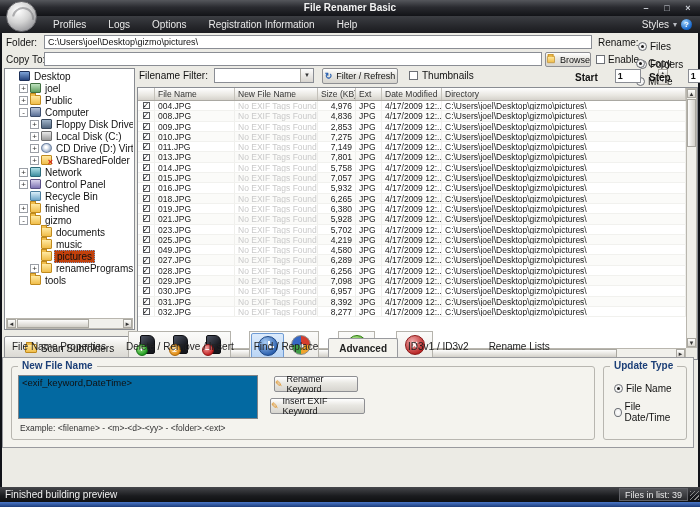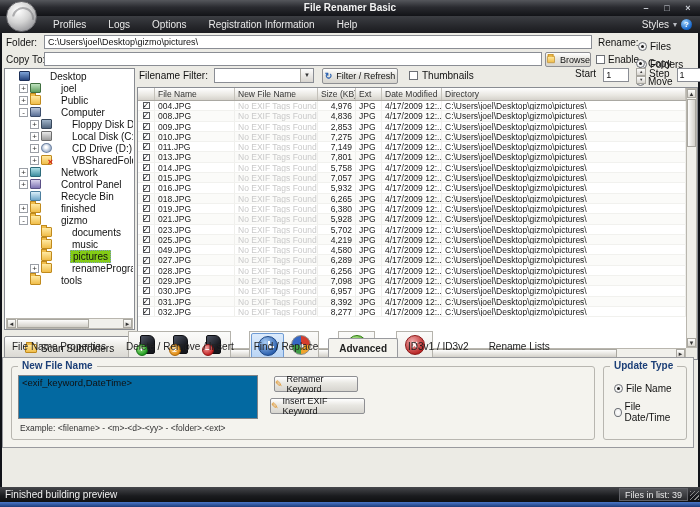--- a/index.html
+++ b/index.html
@@ -45,22 +45,22 @@
   .mini-folder::before { content:""; position:absolute; left:0; top:-3px; width:5px; height:2px; background:#f0bd4a; border:1px solid #c08a1d; border-bottom:none; }
 
   
   .tree-panel { position:absolute; left:2px; top:35px; width:131px; height:262px; background:#fff;
     border:1px solid #898c92; overflow:hidden; }
   .tree-rows { position:absolute; inset:1px 1px 12px 1px; overflow:hidden; }
   .tree-row { height:12px; display:flex; align-items:center; white-space:nowrap; }
   .expander { width:9px; height:9px; border:1px solid #9b9fa6; background:#fff; color:#333;
     font-size:8px; line-height:7px; text-align:center; margin-right:2px; flex:0 0 9px; }
   .expander-spacer { width:11px; flex:0 0 11px; }
-  .tree-label { font-size:10px; color:#111; padding:0 2px; margin-left:18px; }
-  .tree-label.sel { background:#84cc16; border:1px dotted #7a9cc4; }
+  .tree-label { font-size:10px; color:#111; padding:0 2px; margin-left:2px; }
+  .tree-label.sel { background:#c2410c; border:1px dotted #7a9cc4; }
   .ti { width:11px; height:10px; flex:0 0 11px; border-radius:1px; position:relative; }
   .ti-folder { background:linear-gradient(#ffe9a2,#f0bd4a); border:1px solid #c08a1d; }
   .ti-folder::before { content:""; position:absolute; left:-1px; top:-3px; width:4px; height:2px; background:#f0bd4a; border:1px solid #c08a1d; border-bottom:none; }
   .ti-desktop { background:linear-gradient(#7da3d8,#27457e); border:1px solid #1d3058; }
   .ti-computer { background:linear-gradient(#b9c6da,#5a6f96); border:1px solid #3c4c6a; }
   .ti-user { background:linear-gradient(#bfe3bf,#5f9e5f); border:1px solid #3f6f3f; }
   .ti-floppy { background:linear-gradient(#9fb3c8,#51657e); border:1px solid #38485c; }
   .ti-drive { background:linear-gradient(#e9e9e9,#9c9c9c); border:1px solid #6d6d6d; }
   .ti-cd { background:radial-gradient(circle at 45% 40%,#ffffff 15%,#aebfd6 60%,#7e93b4); border:1px solid #7286a4; border-radius:50%; }
   .ti-netfolder { background:linear-gradient(#ffe9a2,#f0bd4a); border:1px solid #c08a1d; }
@@ -78,21 +78,21 @@
   .hthumb { height:9px; background:linear-gradient(#fdfdfc,#d3d0c9); border:1px solid #a9a7a0; }
   .vthumb { position:absolute; left:0; width:9px; background:linear-gradient(90deg,#fdfdfc,#d3d0c9); border:1px solid #a9a7a0; }
 
   
   .filter-row { position:absolute; left:135px; top:35px; width:561px; height:18px; }
   .combo { position:absolute; left:77px; top:0; width:100px; height:15px; border:1px solid #8a8d94; background:#fff; }
   .combo-arrow { position:absolute; right:0; top:0; width:13px; height:13px; background:linear-gradient(#fdfdfd,#d8d5cf); border-left:1px solid #a9a7a0; font-size:6px; text-align:center; line-height:13px; color:#333; }
   .filter-btn { position:absolute; left:185px; top:0; width:76px; height:16px; font-size:9px; }
   .refresh-ic { color:#2c62b0; font-size:9px; font-weight:bold; }
   .thumb-check { position:absolute; left:272px; top:2px; display:flex; align-items:center; gap:4px; }
-  .spin-group { position:absolute; top:0; height:15px; display:flex; align-items:flex-start; gap:7px; }
+  .spin-group { position:absolute; top:0; height:15px; display:flex; align-items:flex-end; gap:17px;font-weight:bold; }
   .spin-box { width:26px; height:14px; border:1px solid #8a8d94; background:#fff; font-size:9px; padding:1px 2px; color:#111; }
   .spinner { width:10px; height:14px; display:flex; flex-direction:column; }
   .spinner span { flex:1; background:linear-gradient(#fdfdfd,#d8d5cf); border:1px solid #a9a7a0; font-size:4px; line-height:6px; text-align:center; color:#333; }
   .spin-label { font-size:10px; color:#111; }
 
   
   .table-wrap { position:absolute; left:135px; top:54px; width:561px; height:273px; border:1px solid #898c92; background:#fff; }
   .thead { position:absolute; left:0; top:0; right:11px; height:13px; display:flex;
     background:linear-gradient(#ffffff,#e9e7e2 60%,#d5d2cb); border-bottom:1px solid #aaa8a2; }
   .th { font-size:8.5px; color:#333; padding:1px 3px 0; border-right:1px solid #c4c1ba; overflow:hidden; white-space:nowrap; }

